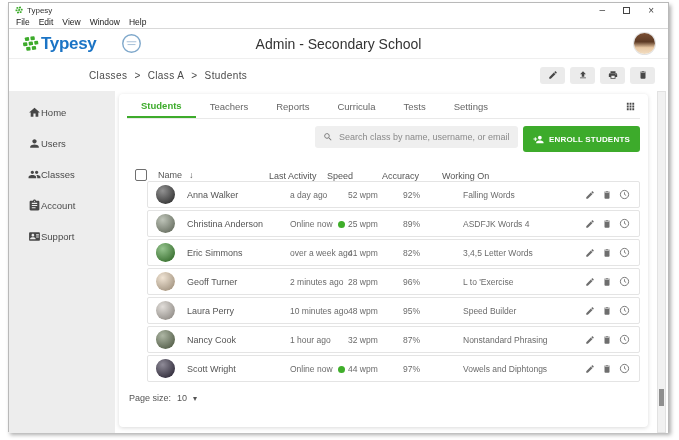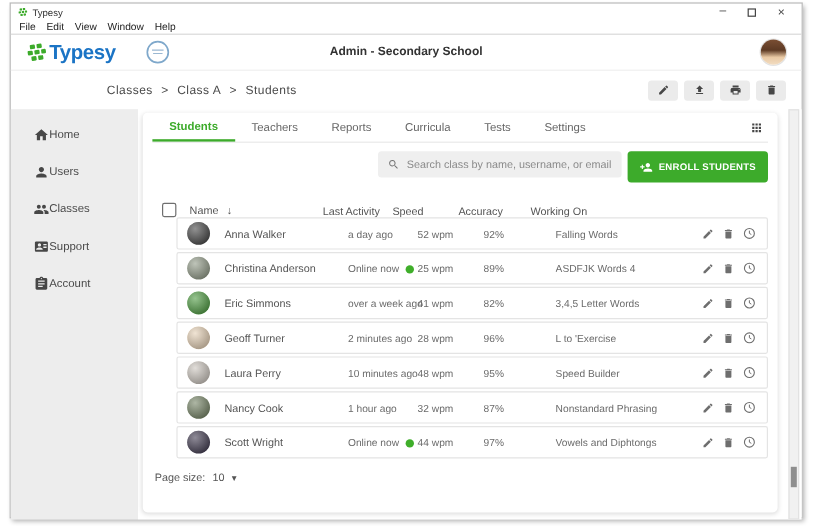--- a/index.html
+++ b/index.html
@@ -25,21 +25,21 @@
   .menubar span { cursor: default; }
 
   
   .appheader { height: 30px; display: flex; align-items: center; position: relative;
                border-bottom: 1px solid #efefef; }
   .brand { display: flex; align-items: center; margin-left: 13px; }
   .brand svg { width: 17px; height: 17px; }
   .brand-text { font-size: 17px; font-weight: bold; color: #1b74c5; margin-left: 2px; letter-spacing: -0.3px; }
   .school-badge { width: 21px; height: 21px; margin-left: 24px; }
   .header-title { position: absolute; left: 50%; transform: translateX(-50%);
-                  font-size: 10px; color: #333; font-weight: 700; white-space: nowrap; }
+                  font-size: 14px; color: #333; font-weight: 400; white-space: nowrap; }
   .user-avatar { position: absolute; right: 13px; top: 4px; width: 21px; height: 21px; border-radius: 50%;
                  background: linear-gradient(180deg,#7a4e33 0%,#5d3a24 42%,#e9c9a4 70%,#f2ddc2 100%);
                  box-shadow: 0 0 0 1px #e2e2e2; }
 
   
   .crumbbar { height: 32px; display: flex; align-items: center; padding: 0 13px; }
   .breadcrumb { margin-left: 67px; font-size: 10px; color: #4a4a4a; letter-spacing: .4px;
                 display: flex; gap: 7px; }
   .toolbar { margin-left: auto; display: flex; gap: 5px; }
   .toolbtn { width: 25px; height: 17px; background: #ebebeb; border: 0; border-radius: 3px;
@@ -217,29 +217,29 @@
         <span>Users</span>
       </div>
       <div class="side-item">
         <svg viewBox="0 0 24 24" fill="currentColor">
             <path d="M16 11c1.66 0 2.99-1.34 2.99-3S17.66 5 16 5c-1.66 0-3 1.34-3 3s1.34 3 3 3zm-8 0c1.66 0 2.99-1.34 2.99-3S9.66 5 8 5C6.34 5 5 6.34 5 8s1.34 3 3 3zm0 2c-2.33 0-7 1.17-7 3.5V19h14v-2.5c0-2.33-4.67-3.5-7-3.5zm8 0c-.29 0-.62.02-.97.05 1.16.84 1.97 1.97 1.97 3.45V19h6v-2.5c0-2.33-4.67-3.5-7-3.5z"></path>
           </svg>
         <span>Classes</span>
       </div>
       <div class="side-item">
         <svg viewBox="0 0 24 24" fill="currentColor">
+            <path d="M19 3h-4.18C14.4 1.84 13.3 1 12 1c-1.3 0-2.4.84-2.82 2H5c-1.1 0-2 .9-2 2v14c0 1.1.9 2 2 2h14c1.1 0 2-.9 2-2V5c0-1.1-.9-2-2-2zm-7 0c.55 0 1 .45 1 1s-.45 1-1 1-1-.45-1-1 .45-1 1-1zm2 14H7v-2h7v2zm3-4H7v-2h10v2zm0-4H7V7h10v2z"></path>
+          </svg>
+        <span>Account</span>
+      </div>
+      <div class="side-item">
+        <svg viewBox="0 0 24 24" fill="currentColor">
             <path d="M20 4H4c-1.1 0-2 .9-2 2v12c0 1.1.9 2 2 2h16c1.1 0 2-.9 2-2V6c0-1.1-.9-2-2-2zM9 7c1.38 0 2.5 1.12 2.5 2.5S10.38 12 9 12s-2.5-1.12-2.5-2.5S7.62 7 9 7zm5 10H4v-1.25c0-1.66 3.34-2.5 5-2.5s5 .84 5 2.5V17zm6-3h-5v-2h5v2zm0-4h-5V8h5v2z"></path>
           </svg>
         <span>Support</span>
-      </div>
-      <div class="side-item">
-        <svg viewBox="0 0 24 24" fill="currentColor">
-            <path d="M19 3h-4.18C14.4 1.84 13.3 1 12 1c-1.3 0-2.4.84-2.82 2H5c-1.1 0-2 .9-2 2v14c0 1.1.9 2 2 2h14c1.1 0 2-.9 2-2V5c0-1.1-.9-2-2-2zm-7 0c.55 0 1 .45 1 1s-.45 1-1 1-1-.45-1-1 .45-1 1-1zm2 14H7v-2h7v2zm3-4H7v-2h10v2zm0-4H7V7h10v2z"></path>
-          </svg>
-        <span>Account</span>
       </div>
     </div>
 
     <div class="content">
       <div class="card">
 
         <div class="tabs">
           <div class="tab active">Students</div>
           <div class="tab">Teachers</div>
           <div class="tab">Reports</div>

